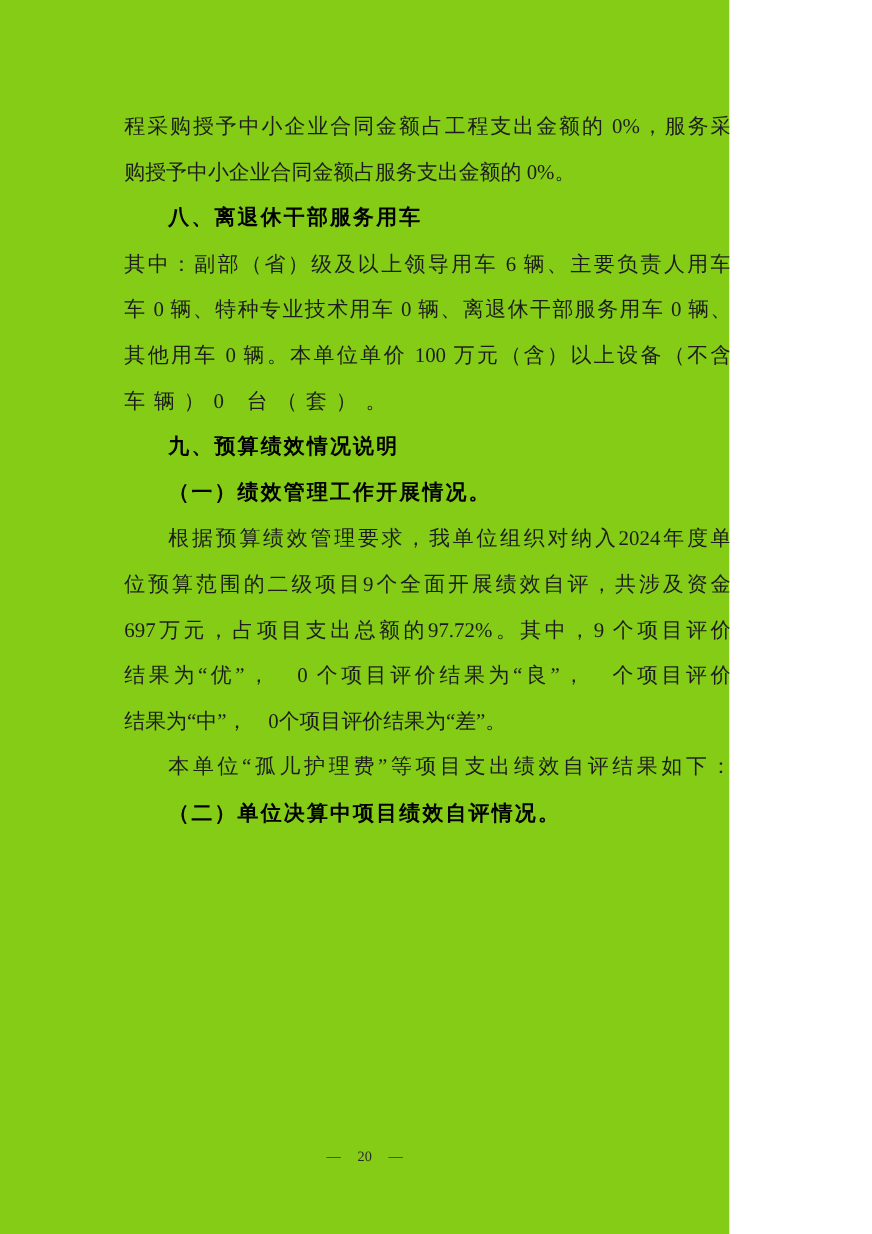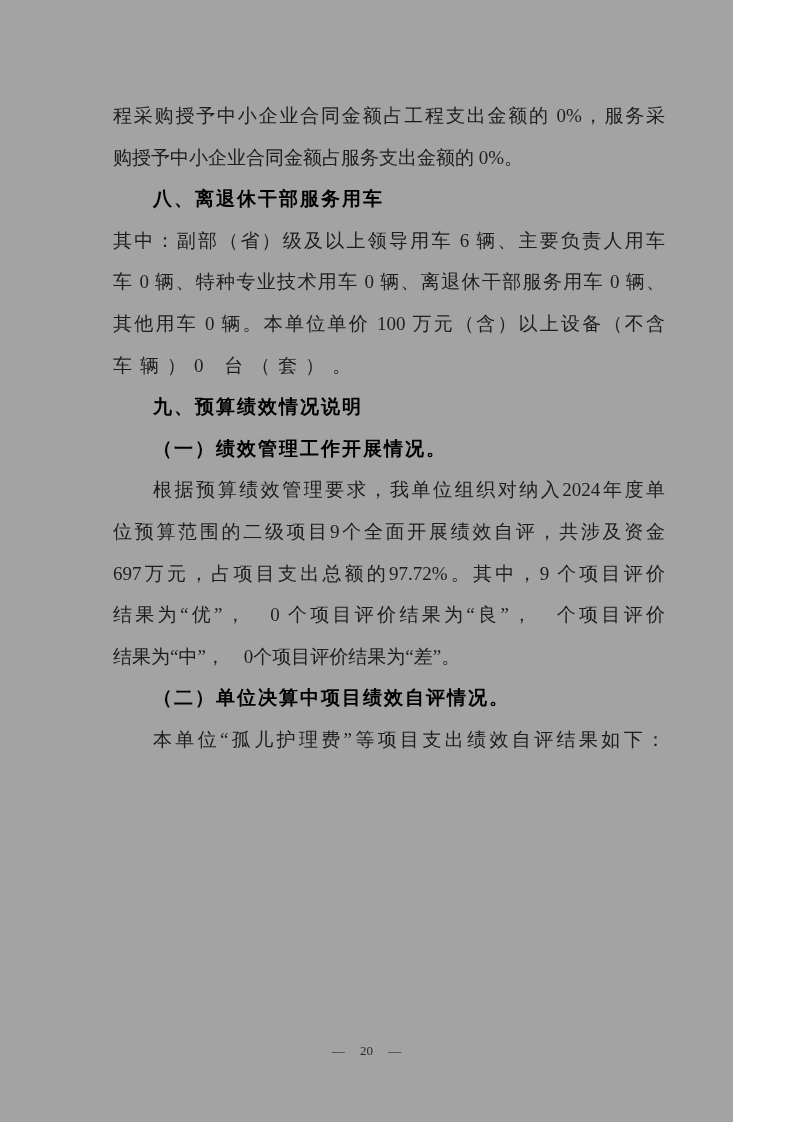--- a/index.html
+++ b/index.html
@@ -2,23 +2,23 @@
 <html><head>
 <meta charset="utf-8">
 <style>
   html, body {
     margin: 0;
     padding: 0;
     background: #ffffff;
   }
   .page {
     position: relative;
-    width: 733px;
+    width: 663px;
     height: 1122px;
-    background: #a3a3a3;
+    background: #84cc16;
     overflow: hidden;
     font-family: "Liberation Serif", "DejaVu Serif", serif;
     color: #1d1d1d;
   }
   .content {
     position: absolute;
     left: 113px;
     top: 95px;
     width: 552px;
   }
@@ -78,18 +78,18 @@
     <div class="line j">车 0 辆、特种专业技术用车 0 辆、离退休干部服务用车 0 辆、</div>
     <div class="line j">其他用车 0 辆。本单位单价 100 万元（含）以上设备（不含</div>
     <div class="line sp">车辆）0 台（套）。</div>
     <div class="line h1 indent">九、预算绩效情况说明</div>
     <div class="line h2 indent">（一）绩效管理工作开展情况。</div>
     <div class="line j indent">根据预算绩效管理要求，我单位组织对纳入2024年度单</div>
     <div class="line j">位预算范围的二级项目9个全面开展绩效自评，共涉及资金</div>
     <div class="line j">697万元，占项目支出总额的97.72%。其中，9 个项目评价</div>
     <div class="line j">结果为“优”，　0 个项目评价结果为“良”，　个项目评价</div>
     <div class="line">结果为“中”，　0个项目评价结果为“差”。</div>
+    <div class="line j indent">本单位“孤儿护理费”等项目支出绩效自评结果如下：</div>
     <div class="line h2 indent">（二）单位决算中项目绩效自评情况。</div>
-    <div class="line j indent">本单位“孤儿护理费”等项目支出绩效自评结果如下：</div>
   </div>
 
   <div class="footer">— 20 —</div>
 </div>
 
 </body></html>

